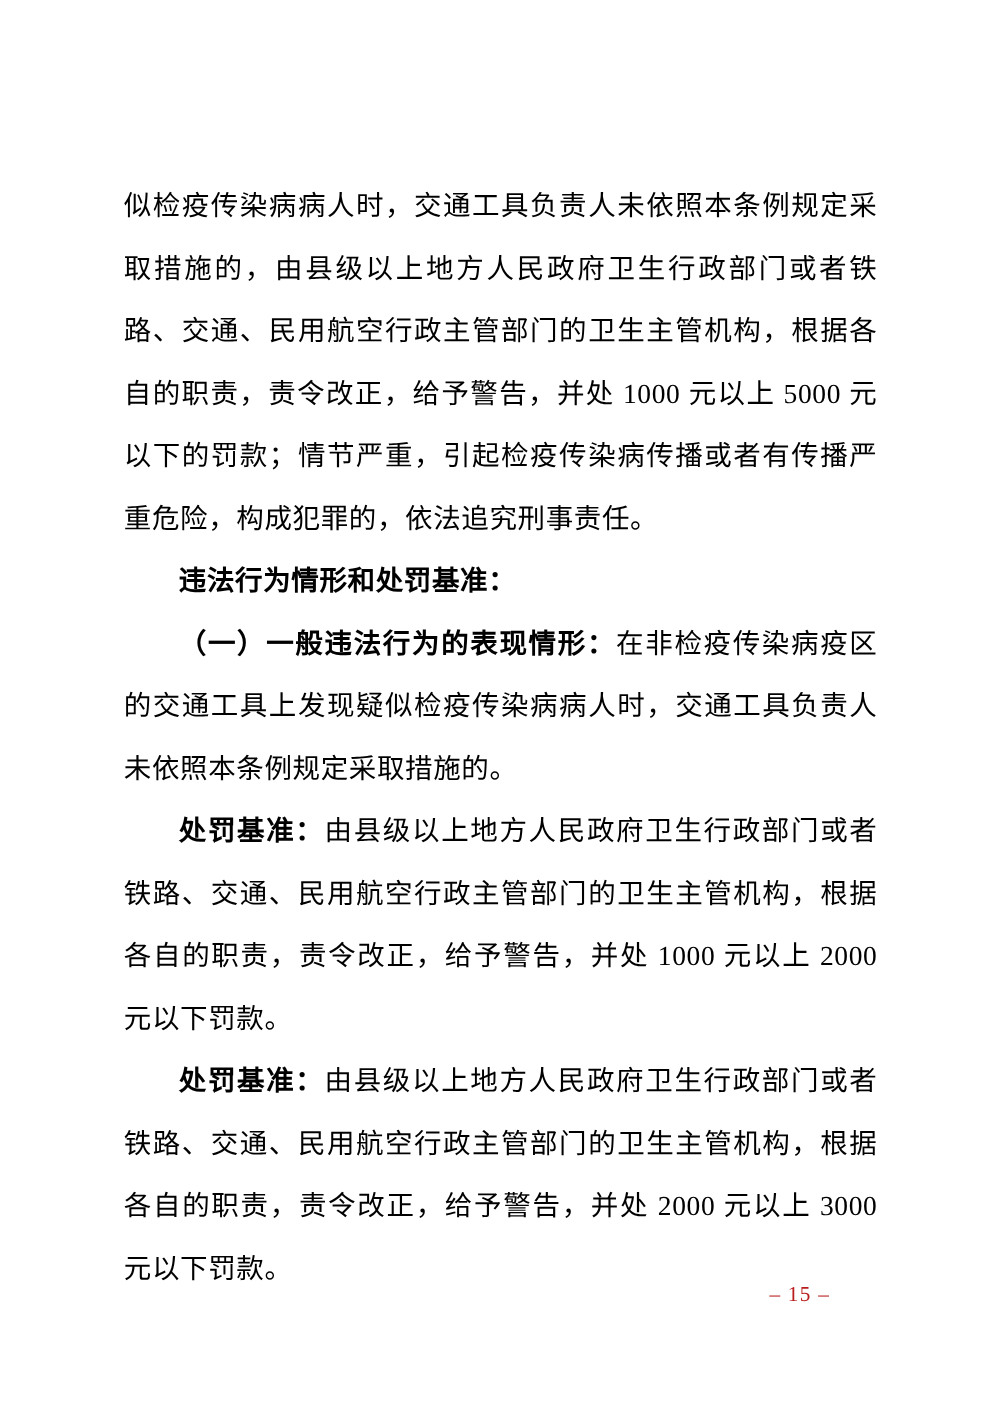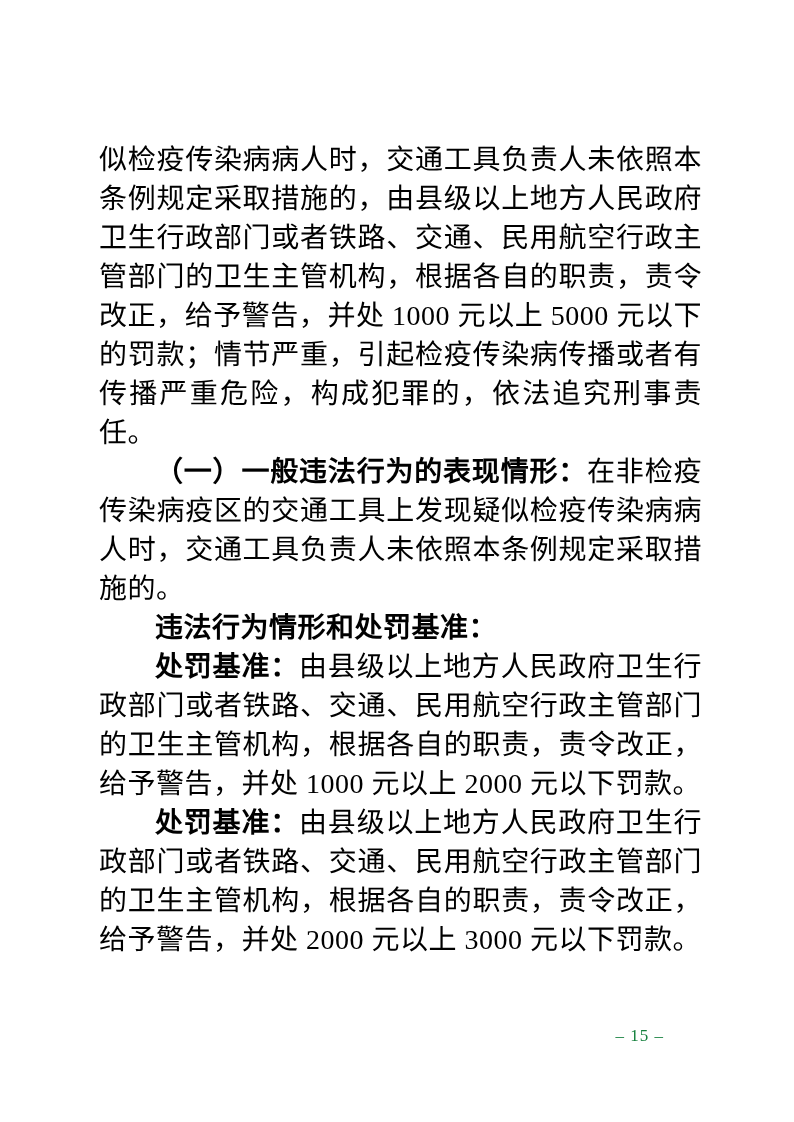--- a/index.html
+++ b/index.html
@@ -19,52 +19,52 @@
     background: #ffffff;
     overflow: hidden;
   }
   .content {
     position: absolute;
     left: 99px;
     top: 140px;
     width: 603px;
   }
   .para {
-    font-size: 28px;
-    line-height: 39px;
+    font-size: 22px;
+    line-height: 50px;
     text-align: justify;
     text-justify: inter-character;
     letter-spacing: 0.5px;
     word-break: break-all;
   }
   .para.indent { text-indent: 2em; }
   .lead { font-weight: bold; }
   .txt { font-weight: normal; }
   .footer {
     position: absolute;
     top: 1024px;
     right: 130px;
     font-size: 17px;
     line-height: 24px;
-    color: #15803d;
+    color: #b91c1c;
     letter-spacing: 1px;
   }
 </style>
 </head>
 <body>
 
 <div class="page">
 
   <div class="content">
 
     <p class="para"><span class="txt">似检疫传染病病人时，交通工具负责人未依照本条例规定采取措施的，由县级以上地方人民政府卫生行政部门或者铁路、交通、民用航空行政主管部门的卫生主管机构，根据各自的职责，责令改正，给予警告，并处 1000 元以上 5000 元以下的罚款；情节严重，引起检疫传染病传播或者有传播严重危险，构成犯罪的，依法追究刑事责任。</span></p>
 
+    <p class="para indent"><span class="lead">违法行为情形和处罚基准：</span></p>
+
     <p class="para indent"><span class="lead">（一）一般违法行为的表现情形：</span><span class="txt">在非检疫传染病疫区的交通工具上发现疑似检疫传染病病人时，交通工具负责人未依照本条例规定采取措施的。</span></p>
-
-    <p class="para indent"><span class="lead">违法行为情形和处罚基准：</span></p>
 
     <p class="para indent"><span class="lead">处罚基准：</span><span class="txt">由县级以上地方人民政府卫生行政部门或者铁路、交通、民用航空行政主管部门的卫生主管机构，根据各自的职责，责令改正，给予警告，并处 1000 元以上 2000 元以下罚款。</span></p>
 
 
     <p class="para indent"><span class="lead">处罚基准：</span><span class="txt">由县级以上地方人民政府卫生行政部门或者铁路、交通、民用航空行政主管部门的卫生主管机构，根据各自的职责，责令改正，给予警告，并处 2000 元以上 3000 元以下罚款。</span></p>
 
 
   </div>
 
   <div class="footer"><span>– 15 –</span></div>

